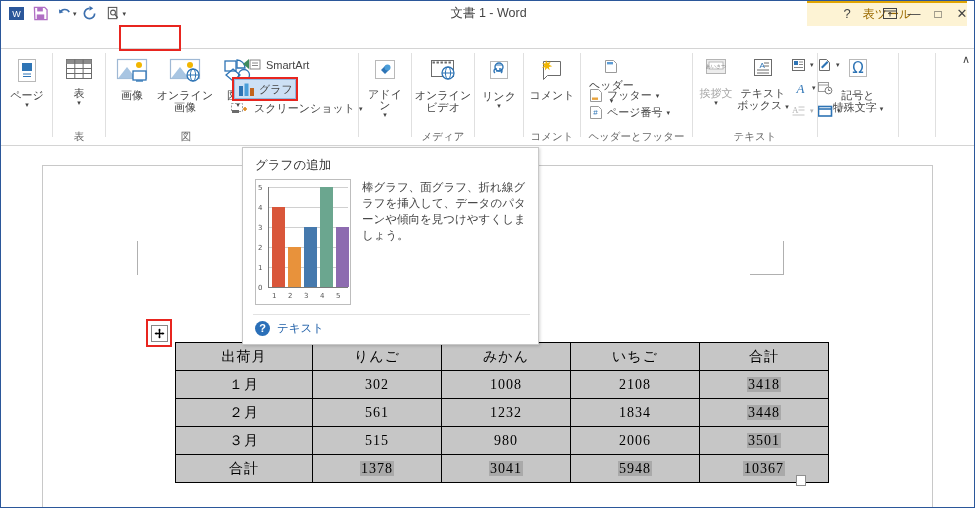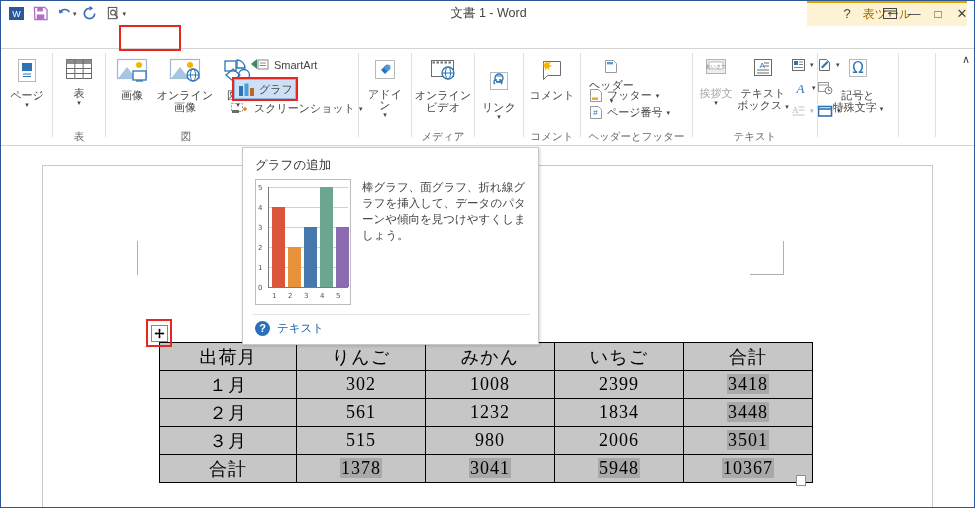--- a/index.html
+++ b/index.html
@@ -51,21 +51,21 @@
   .hot{position:absolute;background:#cde0f5;border:1px solid #8fb7e0;box-sizing:border-box;}
 
   
   .docarea{position:absolute;left:0;top:145px;width:975px;height:362px;background:#fff;}
   .page{position:absolute;left:41px;top:19px;width:891px;height:343px;background:#fff;border:1px solid #c8c8c8;box-sizing:border-box;}
   .mk{position:absolute;background:#b0b0b0;}
 
   
   .tblwrap{position:absolute;left:158px;top:341px;}
   .selstrip{position:absolute;background:#c6c6c6;}
-  table.doc{border-collapse:collapse;font-family:"Liberation Serif","DejaVu Serif",serif;font-size:18px;color:#000;}
+  table.doc{border-collapse:collapse;font-family:"Liberation Serif","DejaVu Serif",serif;font-size:14px;color:#000;margin-left:16px;}
   table.doc td{border:1px solid #000;background:#c6c6c6;text-align:center;height:25px;color:#000;letter-spacing:1px;}
   table.doc td.c0{width:134px;}
   table.doc td.c1,table.doc td.c2,table.doc td.c3,table.doc td.c4{width:126px;}
   .fld{background:#a9a9a9;padding:0 1px;}
   .handle{position:absolute;left:150px;top:324px;width:15px;height:15px;border:1px solid #888;background:#fff;
           display:flex;align-items:center;justify-content:center;font-size:10px;color:#000;line-height:1;}
   .endmark{position:absolute;left:795px;top:474px;width:8px;height:9px;border:1px solid #909090;background:#fff;}
 
   
   .tip{position:absolute;left:241px;top:146px;width:297px;height:198px;background:#fff;border:1px solid #c8c8c8;
@@ -238,21 +238,21 @@
               <path d="M16 3 a8 8 0 0 1 8 8 h-8 z" fill="none" stroke="#2e74b5" stroke-width="1.3"></path>
               <rect x="4" y="4" width="11" height="10" fill="none" stroke="#2e74b5" stroke-width="1.3"></rect>
               <path d="M12 12 L19 18 L12 24 L5 18 z" fill="none" stroke="#2e74b5" stroke-width="1.3"></path>
               <circle cx="23" cy="18" r="5.5" fill="none" stroke="#2e74b5" stroke-width="1.3"></circle>
             </svg>
         </span>
         <span class="lbl">図形</span>
         <span class="caret">▾</span>
       </div>
 
-      <div class="smallitem" style="left:144px;top:8px;">
+      <div class="smallitem" style="left:136px;top:8px;">
         <span class="icobox">
           <svg width="20" height="15" viewBox="0 0 20 15">
               <path d="M1 7 L7 2 L7 12 z" fill="#3e8a5e"></path>
               <rect x="8" y="3" width="10" height="9" fill="#fff" stroke="#888" stroke-width="1"></rect>
               <line x1="10" y1="6" x2="16" y2="6" stroke="#888"></line>
               <line x1="10" y1="8.5" x2="16" y2="8.5" stroke="#888"></line>
             </svg>
         </span>
         <span>SmartArt</span>
       </div>
@@ -315,21 +315,21 @@
               <line x1="15" y1="16" x2="27" y2="16" stroke="#2e74b5" stroke-width="1"></line>
             </svg>
         </span>
         <span class="lbl" style="line-height:12px;">オンライン<br>ビデオ</span>
       </div>
       <div class="grp-title">メディア</div>
     </div>
     <div class="grp-sep" style="left:473px;"></div>
 
     <div class="grp" style="left:474px;width:48px;">
-      <div class="bigbtn" style="left:2px;top:20px;width:44px;">
+      <div class="bigbtn" style="left:2px;top:9px;width:44px;">
         <span class="icobox">
           <svg width="28" height="28" viewBox="0 0 28 28">
               <rect x="5.5" y="3.5" width="17" height="17" fill="none" stroke="#b9b9b9" stroke-width="1"></rect>
               <circle cx="14" cy="9" r="4" fill="none" stroke="#2e74b5" stroke-width="1.4"></circle>
               <line x1="10.5" y1="7" x2="17.5" y2="7" stroke="#2e74b5" stroke-width="1"></line>
               <path d="M10 15 a2.5 2.5 0 0 1 0-4 h2 M16 15 a2.5 2.5 0 0 0 0-4 h-2" fill="none" stroke="#2e74b5" stroke-width="1.4"></path>
               <line x1="11" y1="13" x2="17" y2="13" stroke="#2e74b5" stroke-width="1.3"></line>
             </svg>
         </span>
         <span class="lbl">リンク</span>
@@ -532,21 +532,21 @@
         <td class="c0">出荷月</td>
         <td class="c1">りんご</td>
         <td class="c2">みかん</td>
         <td class="c3">いちご</td>
         <td class="c4">合計</td>
       </tr>
       <tr>
         <td class="c0">１月</td>
         <td class="c1">302</td>
         <td class="c2">1008</td>
-        <td class="c3">2399</td>
+        <td class="c3">2108</td>
         <td class="c4"><span class="fld">3418</span></td>
       </tr>
       <tr>
         <td class="c0">２月</td>
         <td class="c1">561</td>
         <td class="c2">1232</td>
         <td class="c3">1834</td>
         <td class="c4"><span class="fld">3448</span></td>
       </tr>
       <tr>

